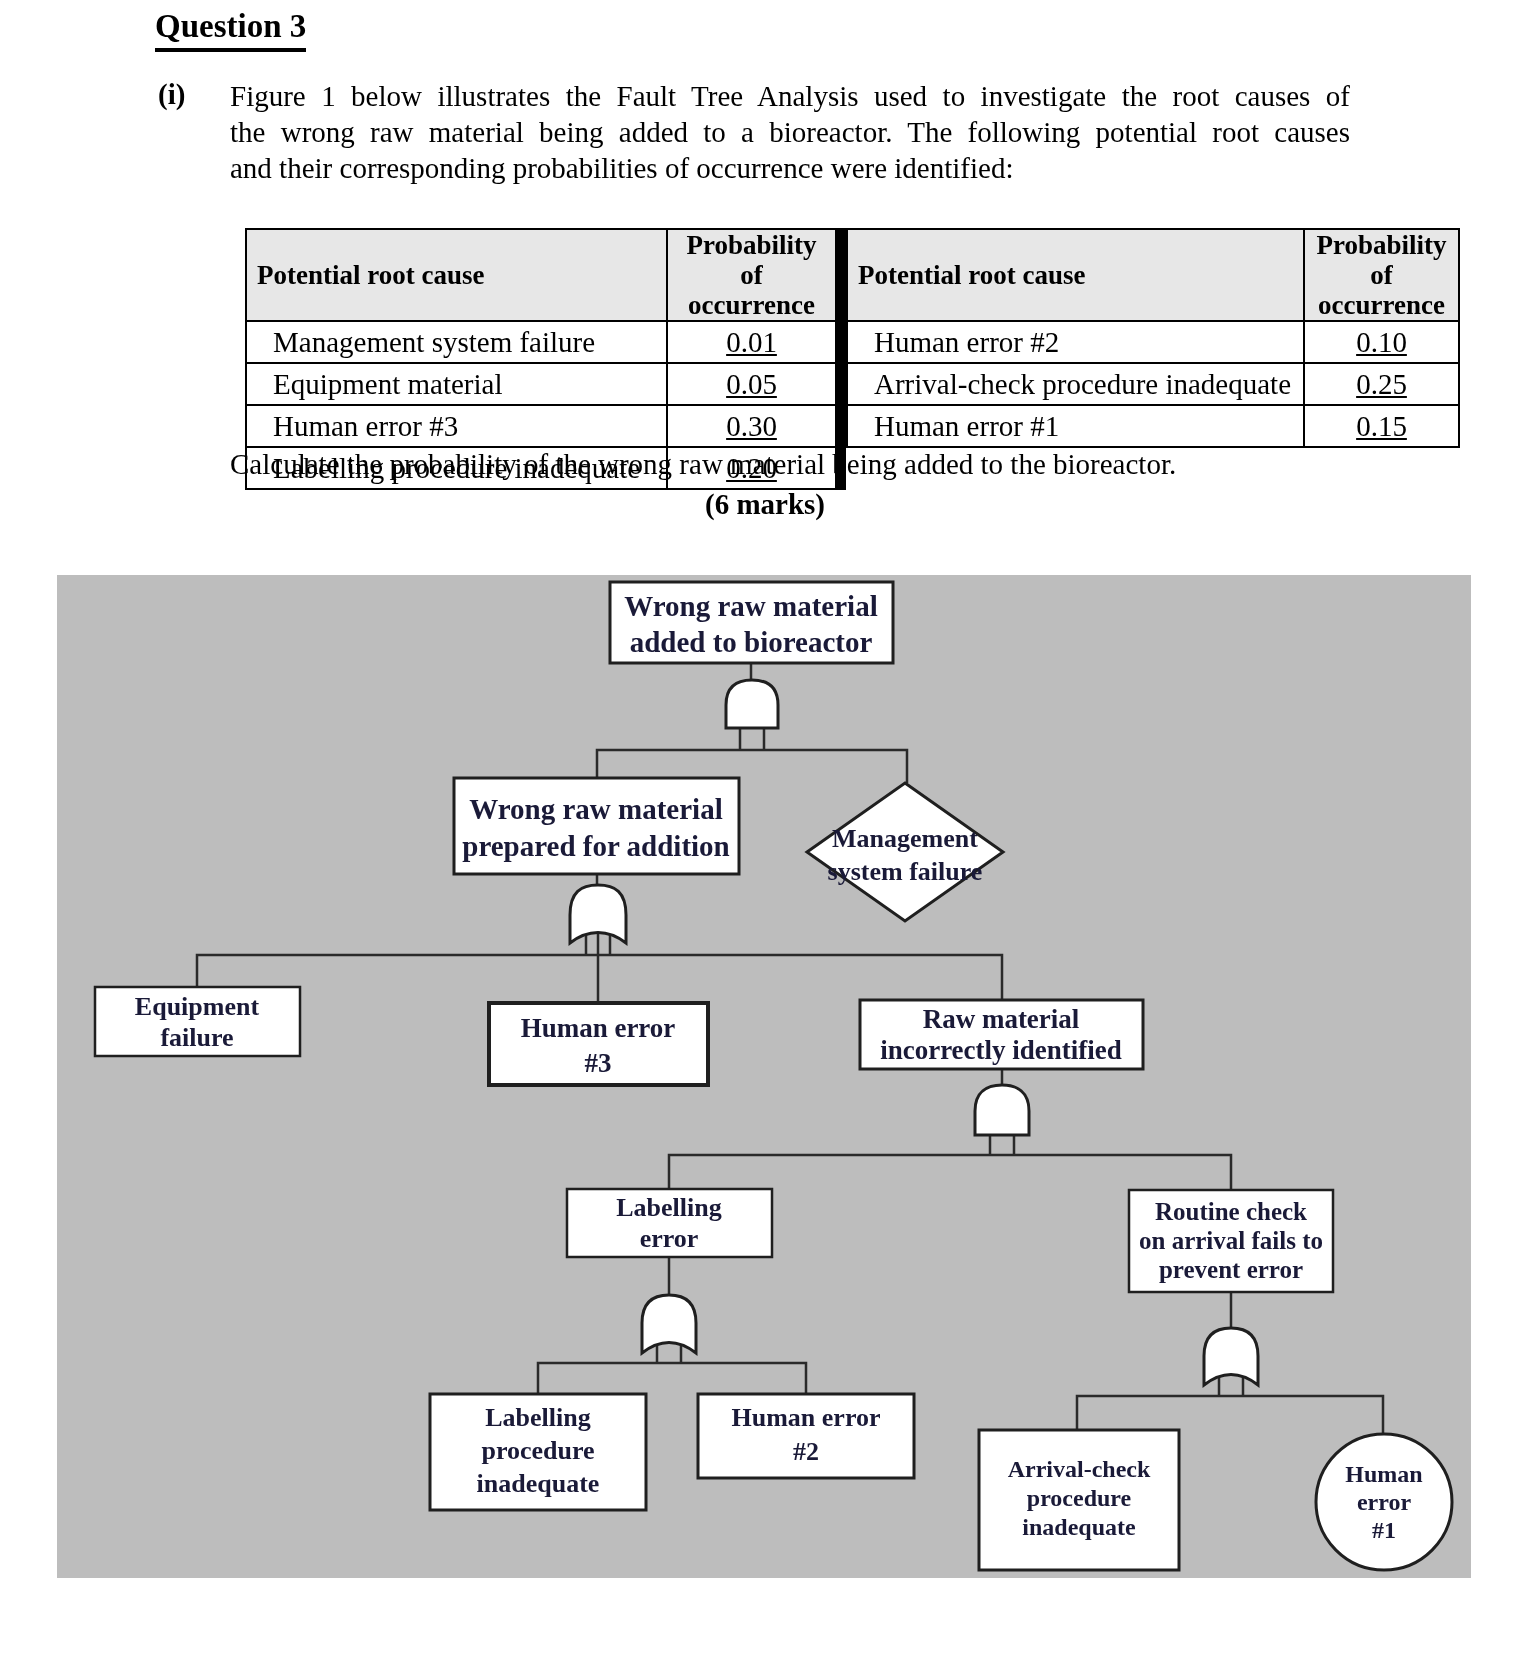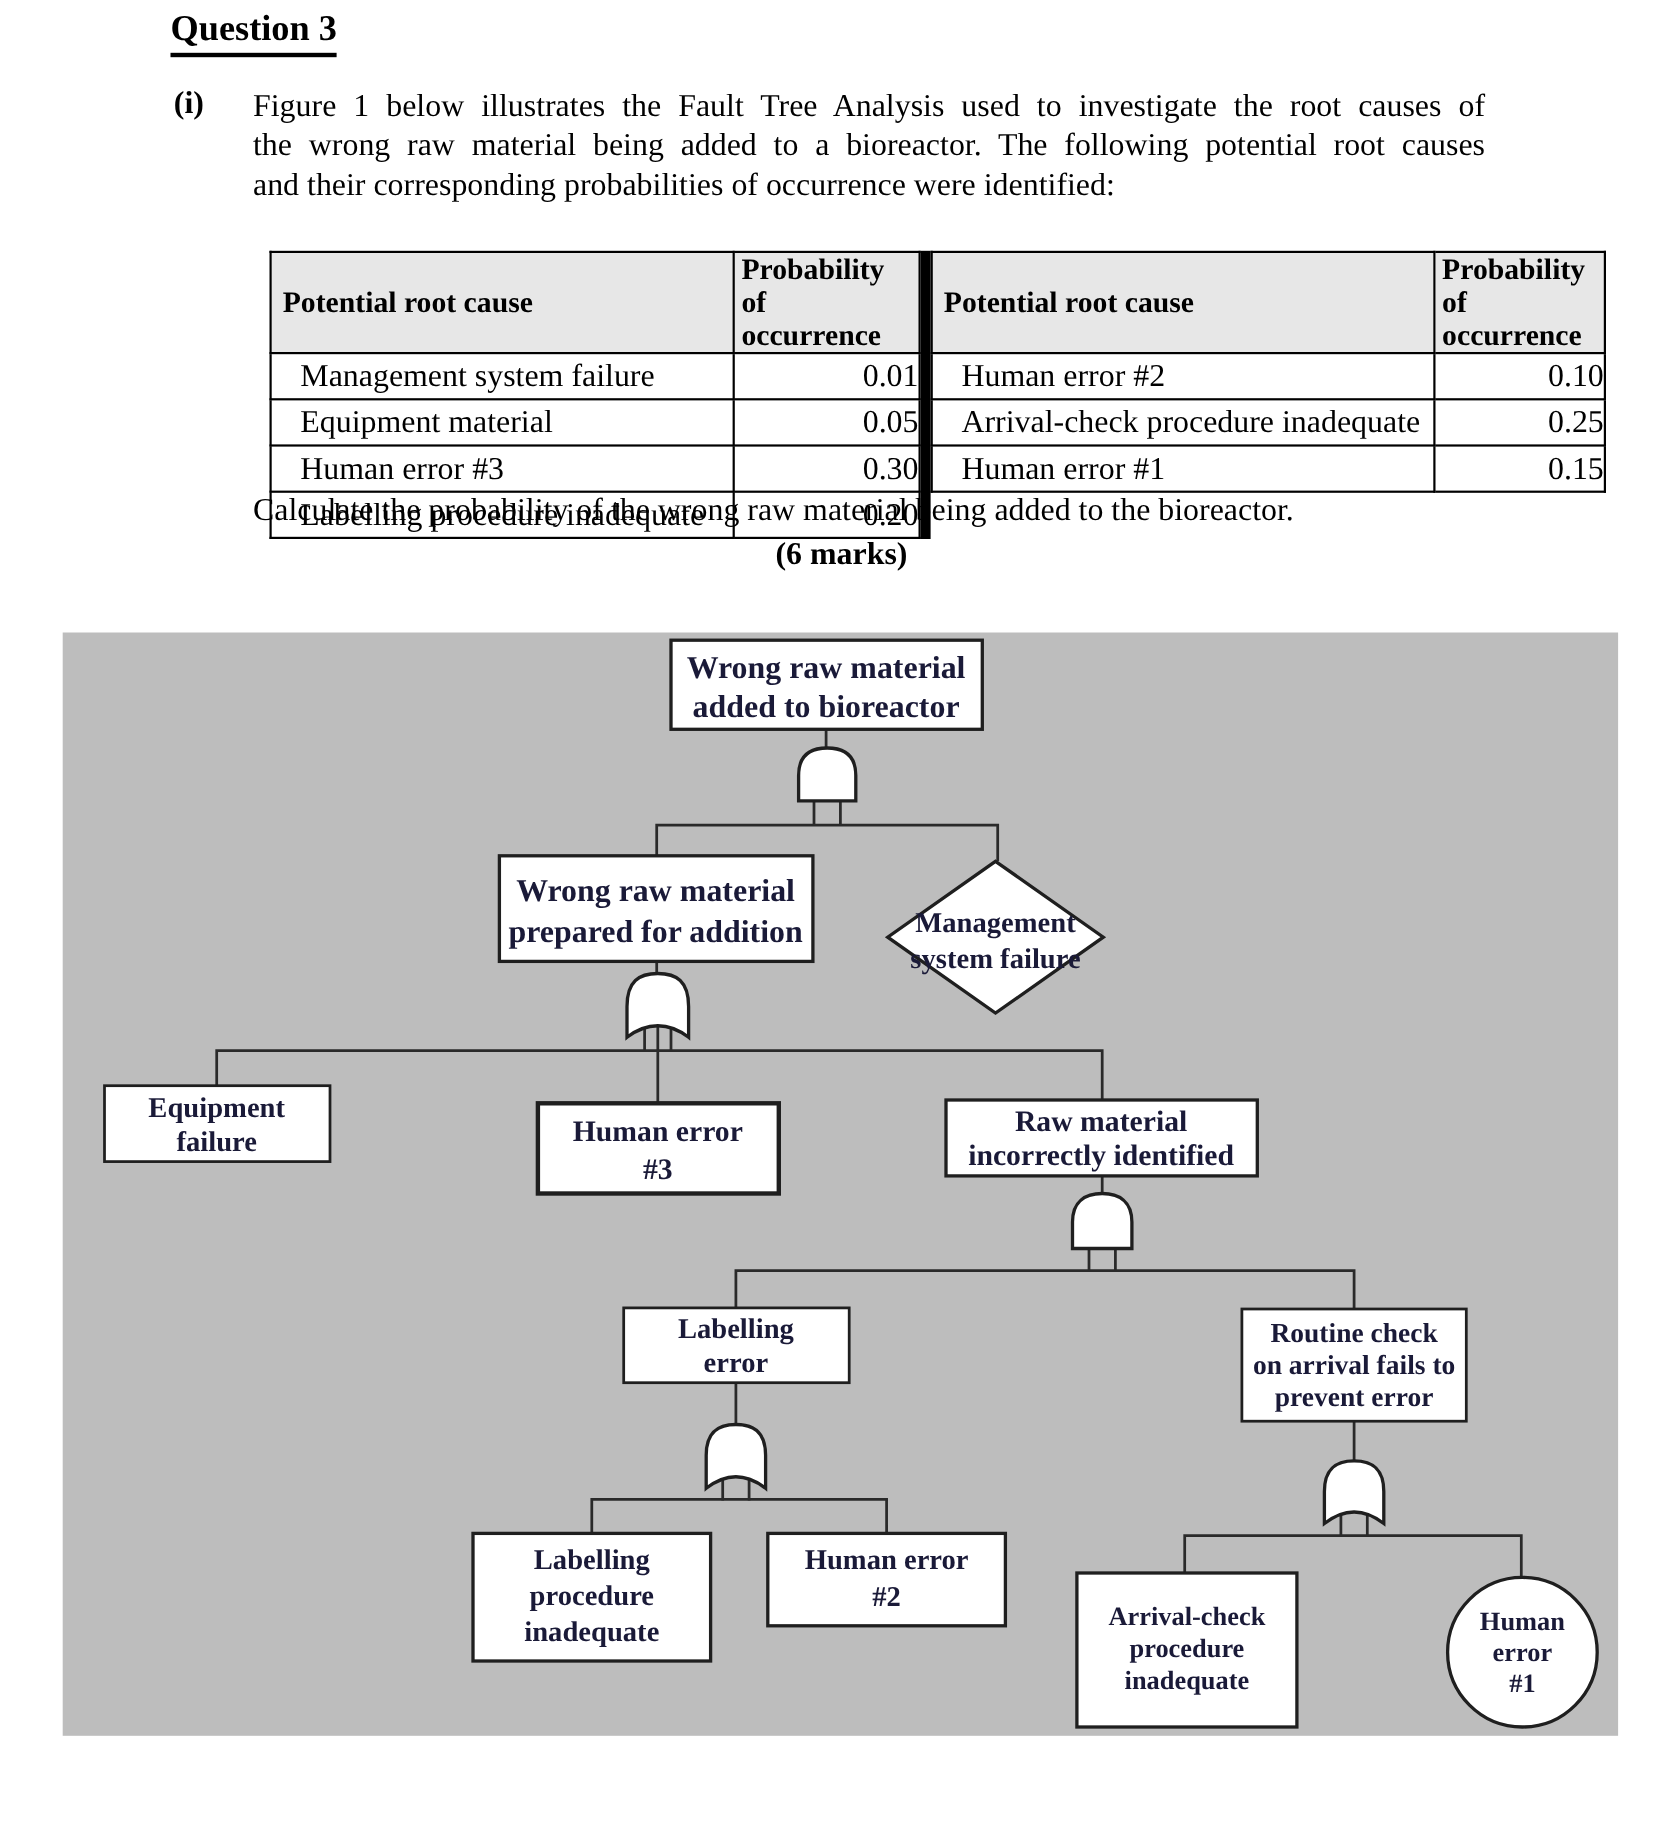--- a/index.html
+++ b/index.html
@@ -11,23 +11,23 @@
 
   #item-label { position:absolute; left:158px; top:78px; font-size:29px; font-weight:bold; }
   #intro { position:absolute; left:230px; top:78px; width:1120px; font-size:29px; line-height:36px; }
   .jline { text-align:justify; text-align-last:justify; }
 
   #tables { position:absolute; left:245px; top:228px; display:flex; align-items:flex-start; }
   table { border-collapse:collapse; table-layout:fixed; }
   td,th { border:2px solid #000; font-size:29px; overflow:hidden; }
   th { background:#e7e7e7; font-size:27px; font-weight:bold; height:64px; }
   .cause-h { text-align:left; padding-left:10px; }
-  .prob-h { text-align:left; padding:0 6px; line-height:30px; }
+  .prob-h { text-align:center; padding:0 6px; line-height:30px; }
   .cause-c { text-align:left; padding-left:26px; height:42px; }
-  .prob-c { text-align:right; height:42px; }
+  .prob-c { text-align:center; height:42px;text-decoration:underline; }
   #tbl-divider { width:9px; background:#000; align-self:stretch; }
 
   #calc-line { position:absolute; left:230px; top:448px; font-size:29px; }
   #marks { position:absolute; left:230px; top:488px; width:1070px; text-align:center; font-size:29px; font-weight:bold; }
 
   #figure-area { position:absolute; left:57px; top:575px; width:1414px; height:1003px; background:#bdbdbd;font-weight:bold; }
   #caption { position:absolute; left:163px; top:1588px; font-size:30px; }
   #caption b { font-weight:bold; }
 
   svg text { font-family:"Liberation Serif","DejaVu Serif",serif; fill:#1a1a38; }

